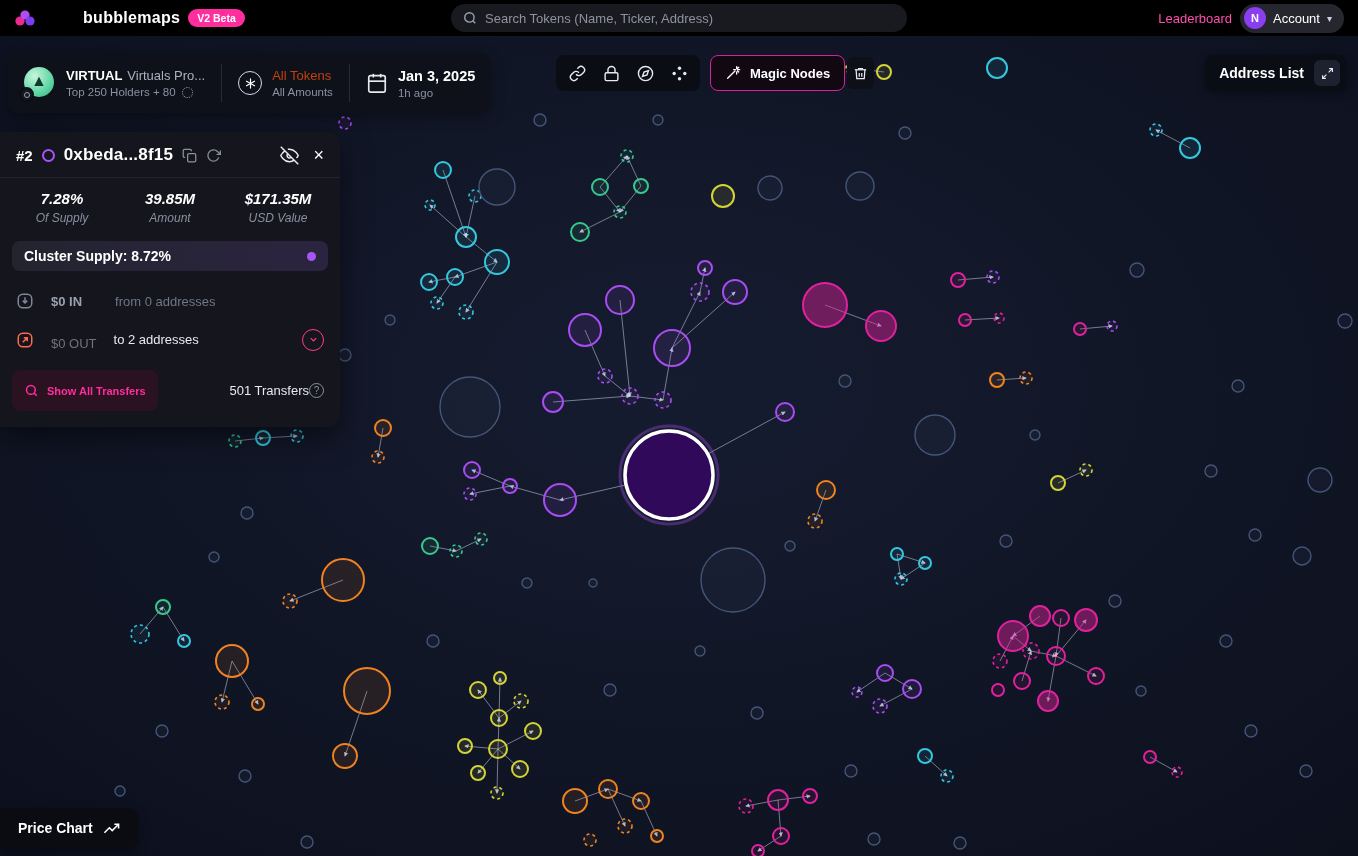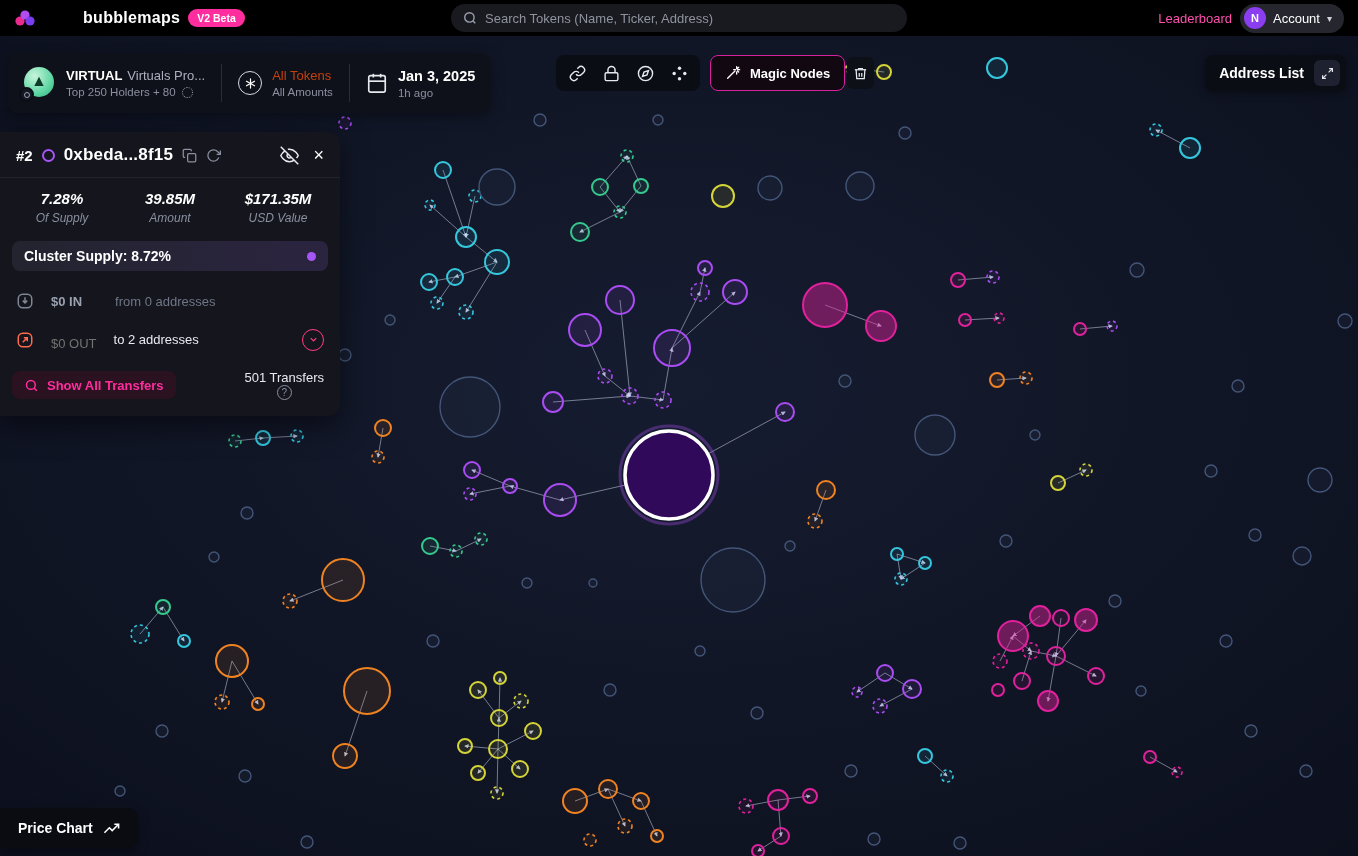--- a/index.html
+++ b/index.html
@@ -69,22 +69,22 @@
   .cluster-dot { margin-left: auto; width: 9px; height: 9px; border-radius: 50%; background: #a855f7; }
 
   .flow-row { display: flex; align-items: center; gap: 17px; padding: 9px 16px; }
   .in-amount { color: #9aa1af; font-weight: bold; font-size: 13px; }
   .in-text { color: #6f7685; font-size: 13px; margin-left: 16px; }
   .out-amount { color: #737373; font-weight: normal; font-size: 13px; margin-top: 8px; }
   .out-text { color: #e8eaf0; font-size: 13px; }
   .chev-circle { margin-left: auto; width: 22px; height: 22px; border-radius: 50%; border: 1.5px solid #ff3d7f; display: flex; align-items: center; justify-content: center; cursor: pointer; }
 
   .card-footer { display: flex; align-items: center; padding: 10px 12px 4px; gap: 8px; }
-  .show-transfers { background: #2a1220; border-radius: 8px; height: 28px; display: flex; align-items: center; gap: 8px; padding: 0 12px; color: #ff2d9e; font-size: 13px; font-weight: bold; cursor: pointer; }
-  .transfers-group { margin-left: auto; display: flex; align-items: center; padding-right: 4px; flex-direction: column; }
+  .show-transfers { background: #2a1220; border-radius: 8px; height: 41px; display: flex; align-items: center; gap: 8px; padding: 0 12px; color: #ff2d9e; font-size: 11px; font-weight: bold; cursor: pointer; }
+  .transfers-group { margin-left: auto; display: flex; align-items: center; padding-right: 4px; }
   .transfers-count { color: #e8eaf0; font-size: 13px; }
   .q-circle { width: 15px; height: 15px; border-radius: 50%; border: 1.3px solid #8a90a0; color: #8a90a0; font-size: 10px; display: flex; align-items: center; justify-content: center; }
 
   .price-chart-btn { position: absolute; left: 0; bottom: 8px; height: 40px; background: #0a0c12; border-radius: 0 10px 10px 0; display: flex; align-items: center; gap: 10px; padding: 0 18px; color: #fff; font-size: 14px; font-weight: bold; z-index: 10; cursor: pointer; box-shadow: 0 4px 12px rgba(0,0,0,.4); }
 </style>
 </head>
 <body>
 
 <div class="app">
 

